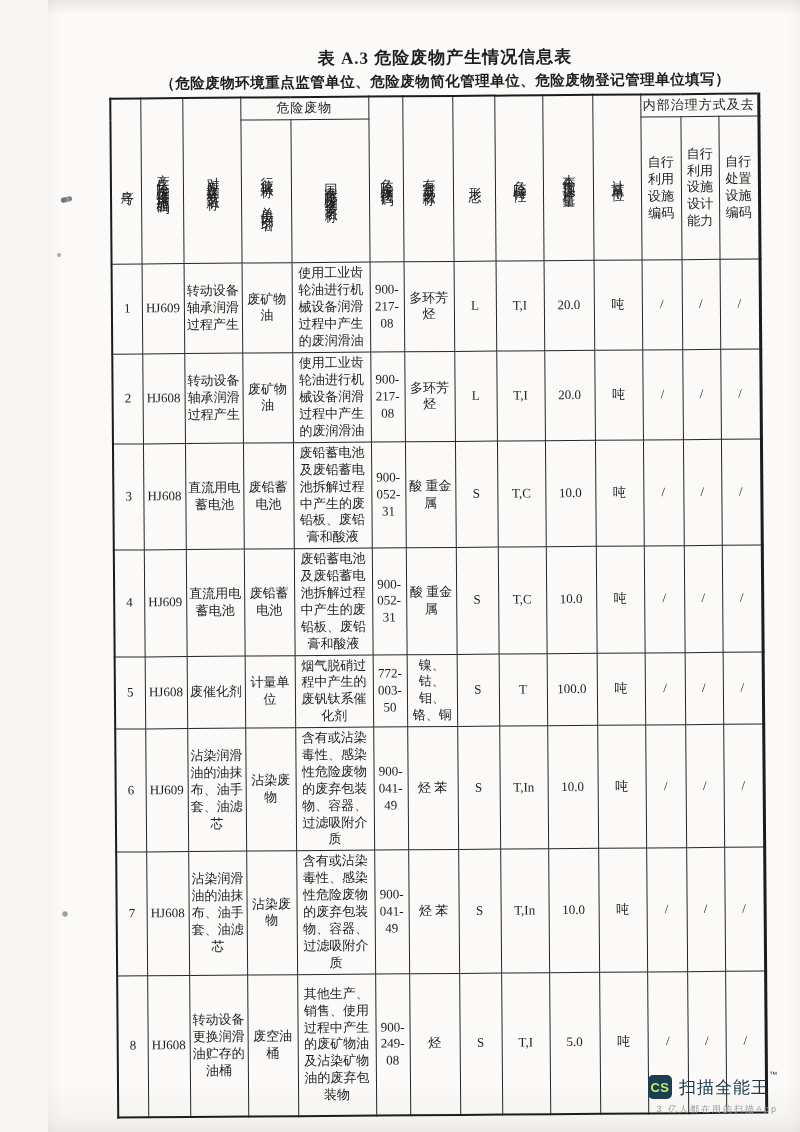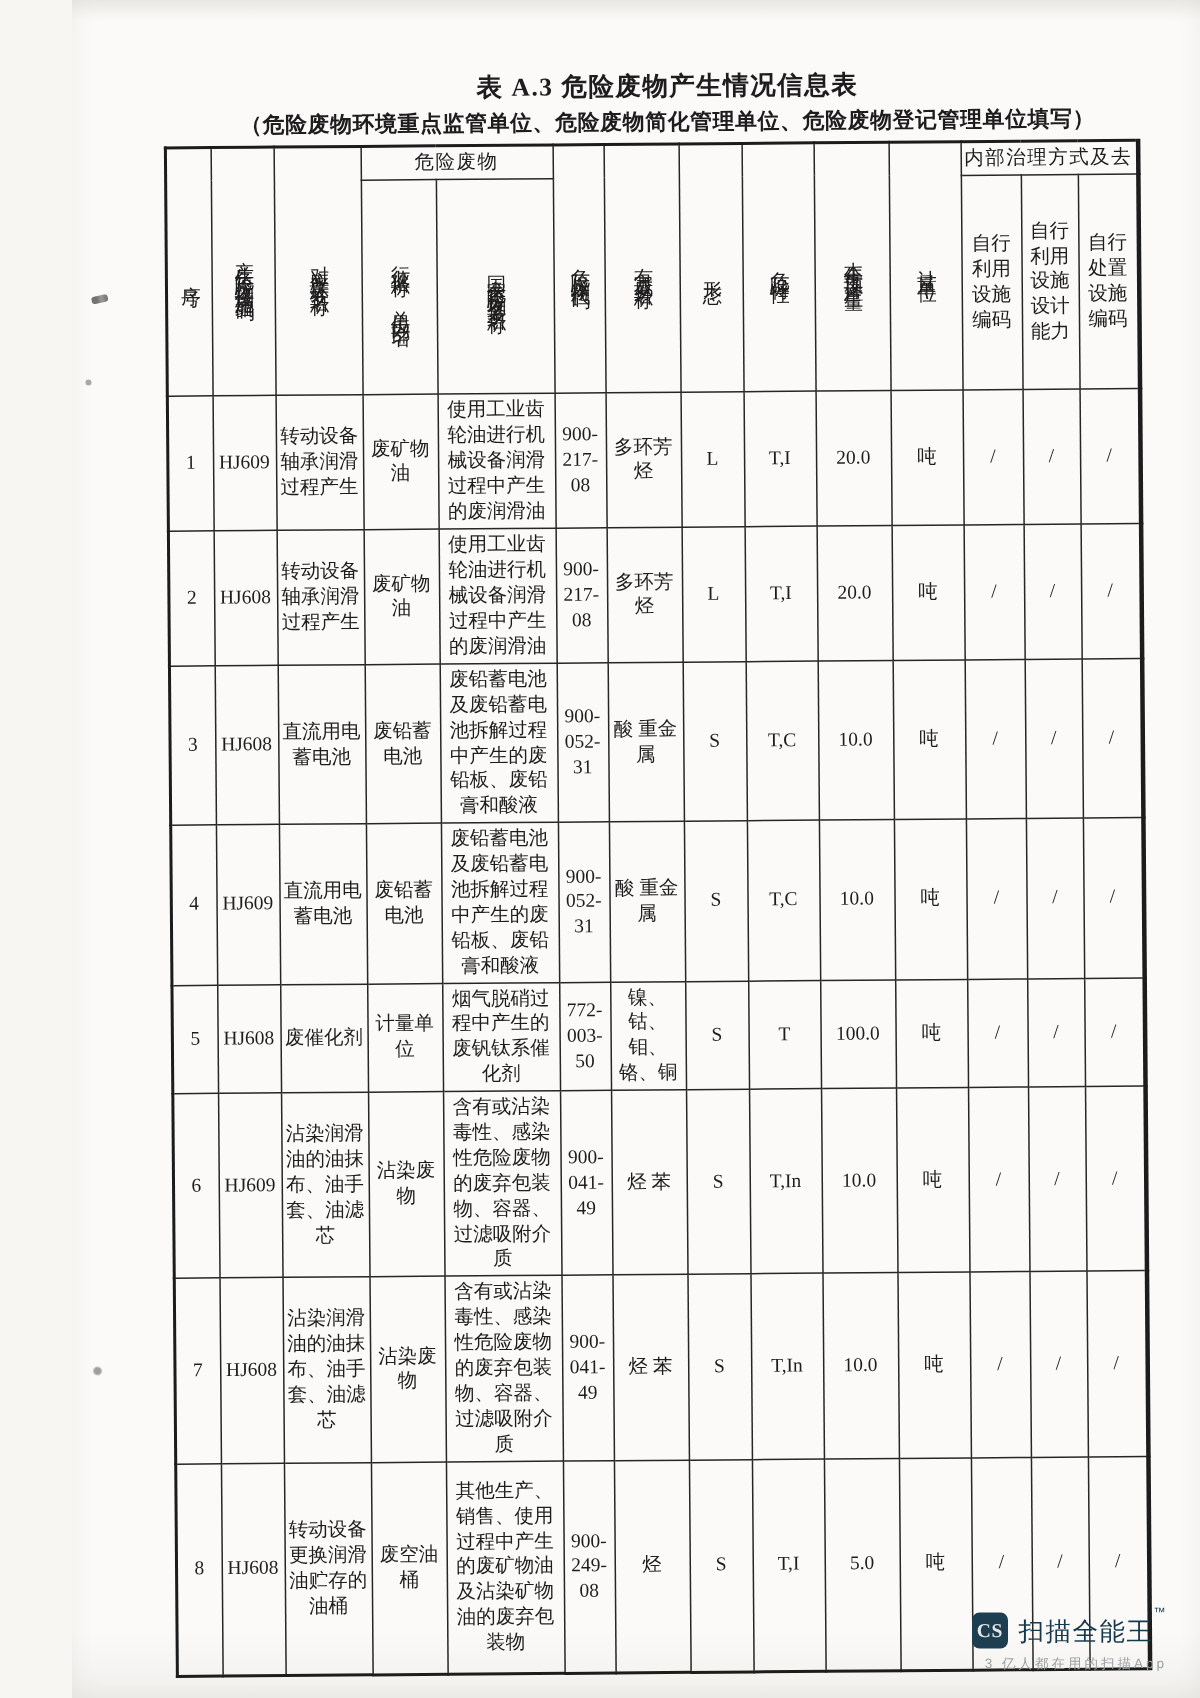--- a/index.html
+++ b/index.html
@@ -84,24 +84,23 @@
   .watermark{
     position:absolute;
     right:22px;bottom:16px;
     text-align:right;
     font-family:"Liberation Sans","DejaVu Sans",sans-serif;
   }
   .wm-top{display:flex;align-items:center;justify-content:flex-end;gap:7px;}
   .wm-badge{
     width:24px;height:24px;border-radius:5px;
     background:#1d3e50;
-    color:#e5e5e5;font-weight:bold;font-size:13px;
+    color:#bef264;font-weight:bold;font-size:13px;
     display:flex;align-items:center;justify-content:center;
     letter-spacing:.5px;
-    font-family:Liberation Serif, serif;
   }
   .wm-name{font-size:17px;font-weight:normal;color:#16384c;letter-spacing:1px;}
   .wm-tm{font-size:8px;color:#16384c;vertical-align:top;position:relative;top:-6px;}
   .wm-tagline{margin-top:4px;font-size:9px;color:#9aa0a4;letter-spacing:2px;}
 </style>
 </head>
 <body>
 
 <div class="page">
   <div class="artifact a1"></div>

